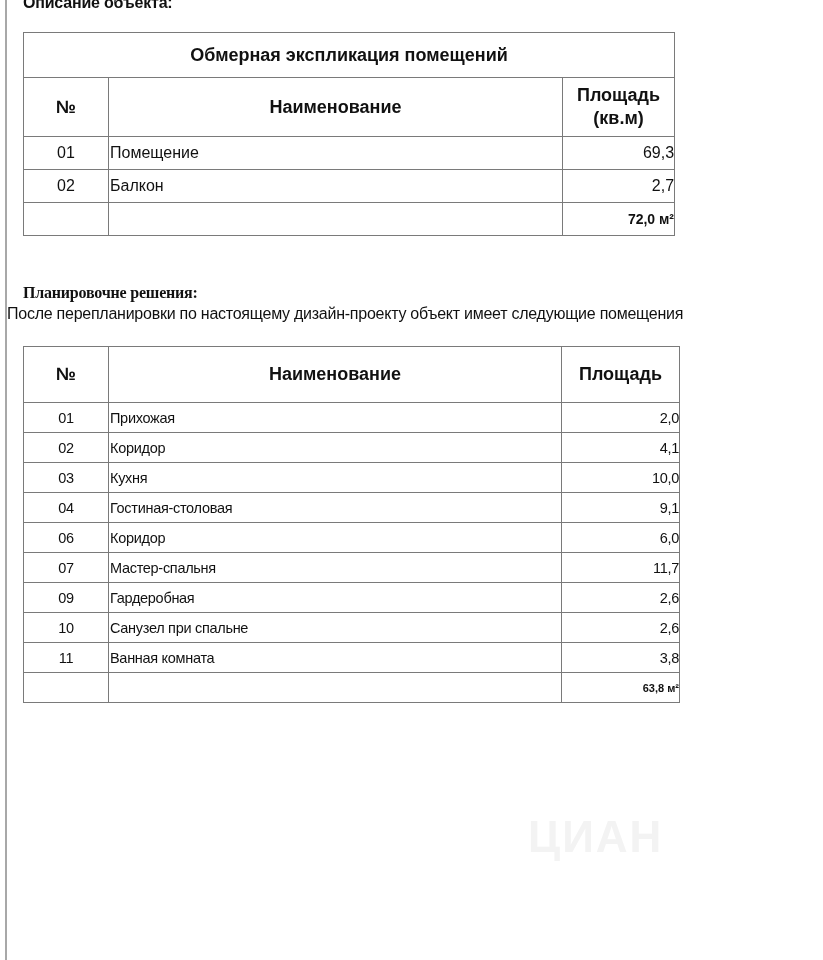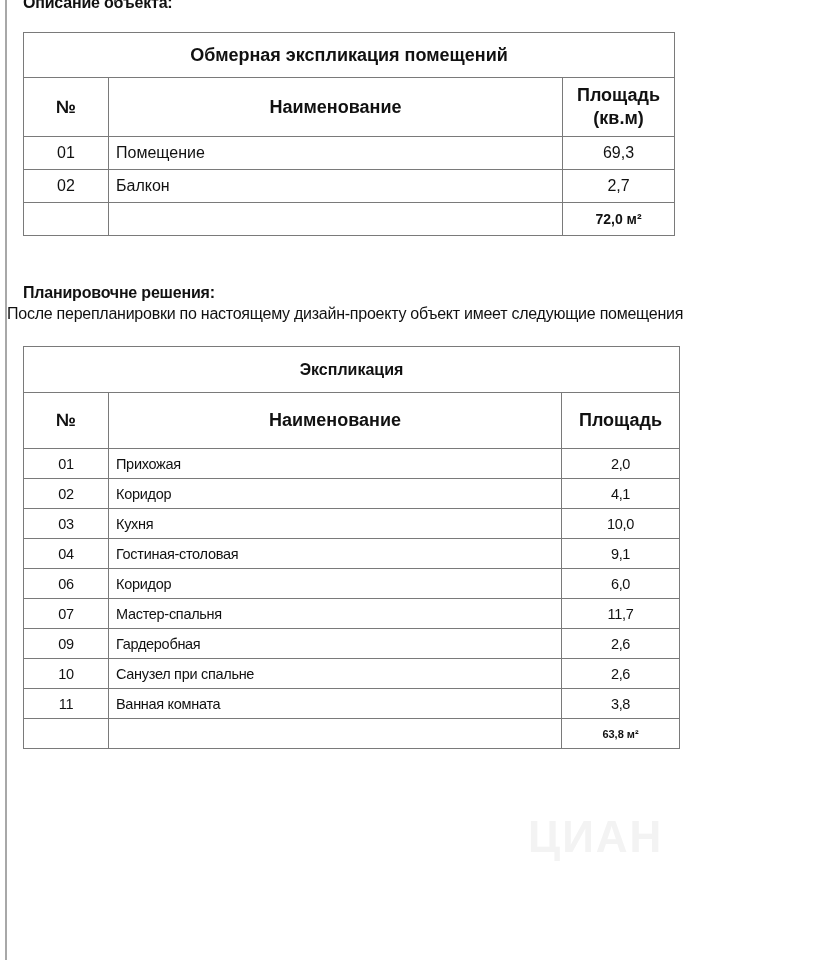--- a/index.html
+++ b/index.html
@@ -10,36 +10,36 @@
     }
     .page-edge {
       position: absolute; left: 5px; top: 0; width: 2px; height: 960px;
       background: #a8a8a8;
     }
     .heading {
       position: absolute; left: 23px; font-weight: bold; font-size: 16px;
       letter-spacing: -0.2px; white-space: nowrap;
     }
     #h1 { top: -6px; }
-    #h2 { top: 284px; }
+    #h2 { top: 284px; font-family: Liberation Serif, serif; }
     .para {
       position: absolute; left: 7px; top: 305px; font-size: 16px;
       white-space: nowrap; letter-spacing: -0.25px;
     }
     table {
       position: absolute; border-collapse: collapse; table-layout: fixed;
       border: 1px solid #0369a1;
     }
     td, th { border: 1px solid #7a7a7a; padding: 0; font-weight: normal; }
     td.c-area, th.c-area { border-left: 1.5px solid #111; }
     .t-title { text-align: center; font-weight: bold; }
     .h-cell { font-weight: bold; text-align: center; }
     .num { text-align: center; }
-    .name { text-align: left; padding-left: 7px; }
-    .area { text-align: center; }
+    .name { text-align: left; padding-left: 1px; }
+    .area { text-align: right; }
     .total { font-weight: bold; }
 
     
     #t1 { left: 23px; top: 32px; width: 651px; }
     #t1 .t-title { height: 44px; font-size: 18px; }
     #t1 .h-cell { height: 58px; font-size: 18px; line-height: 23px; }
     #t1 td { height: 32px; font-size: 16px; }
     #t1 .total { font-size: 14px; }
 
     
@@ -98,23 +98,20 @@
 <div id="h2" class="heading">Планировочне решения:</div>
 <div class="para">После перепланировки по настоящему дизайн-проекту объект имеет следующие помещения</div>
 
 <table id="t2">
   <colgroup>
       <col style="width:85px">
       <col style="width:453px">
       <col style="width:118px">
     </colgroup>
   <tbody>
-      <tr>
-    <th colspan="3" class="t-title">Экспликация</th>
-  </tr>
   <tr>
     <th class="h-cell">№</th>
     <th class="h-cell">Наименование</th>
     <th class="h-cell c-area">Площадь</th>
   </tr>
   </tbody>
     <tbody id="t2-body">
       <tr>
         <td class="num">01</td>
         <td class="name">Прихожая</td>

